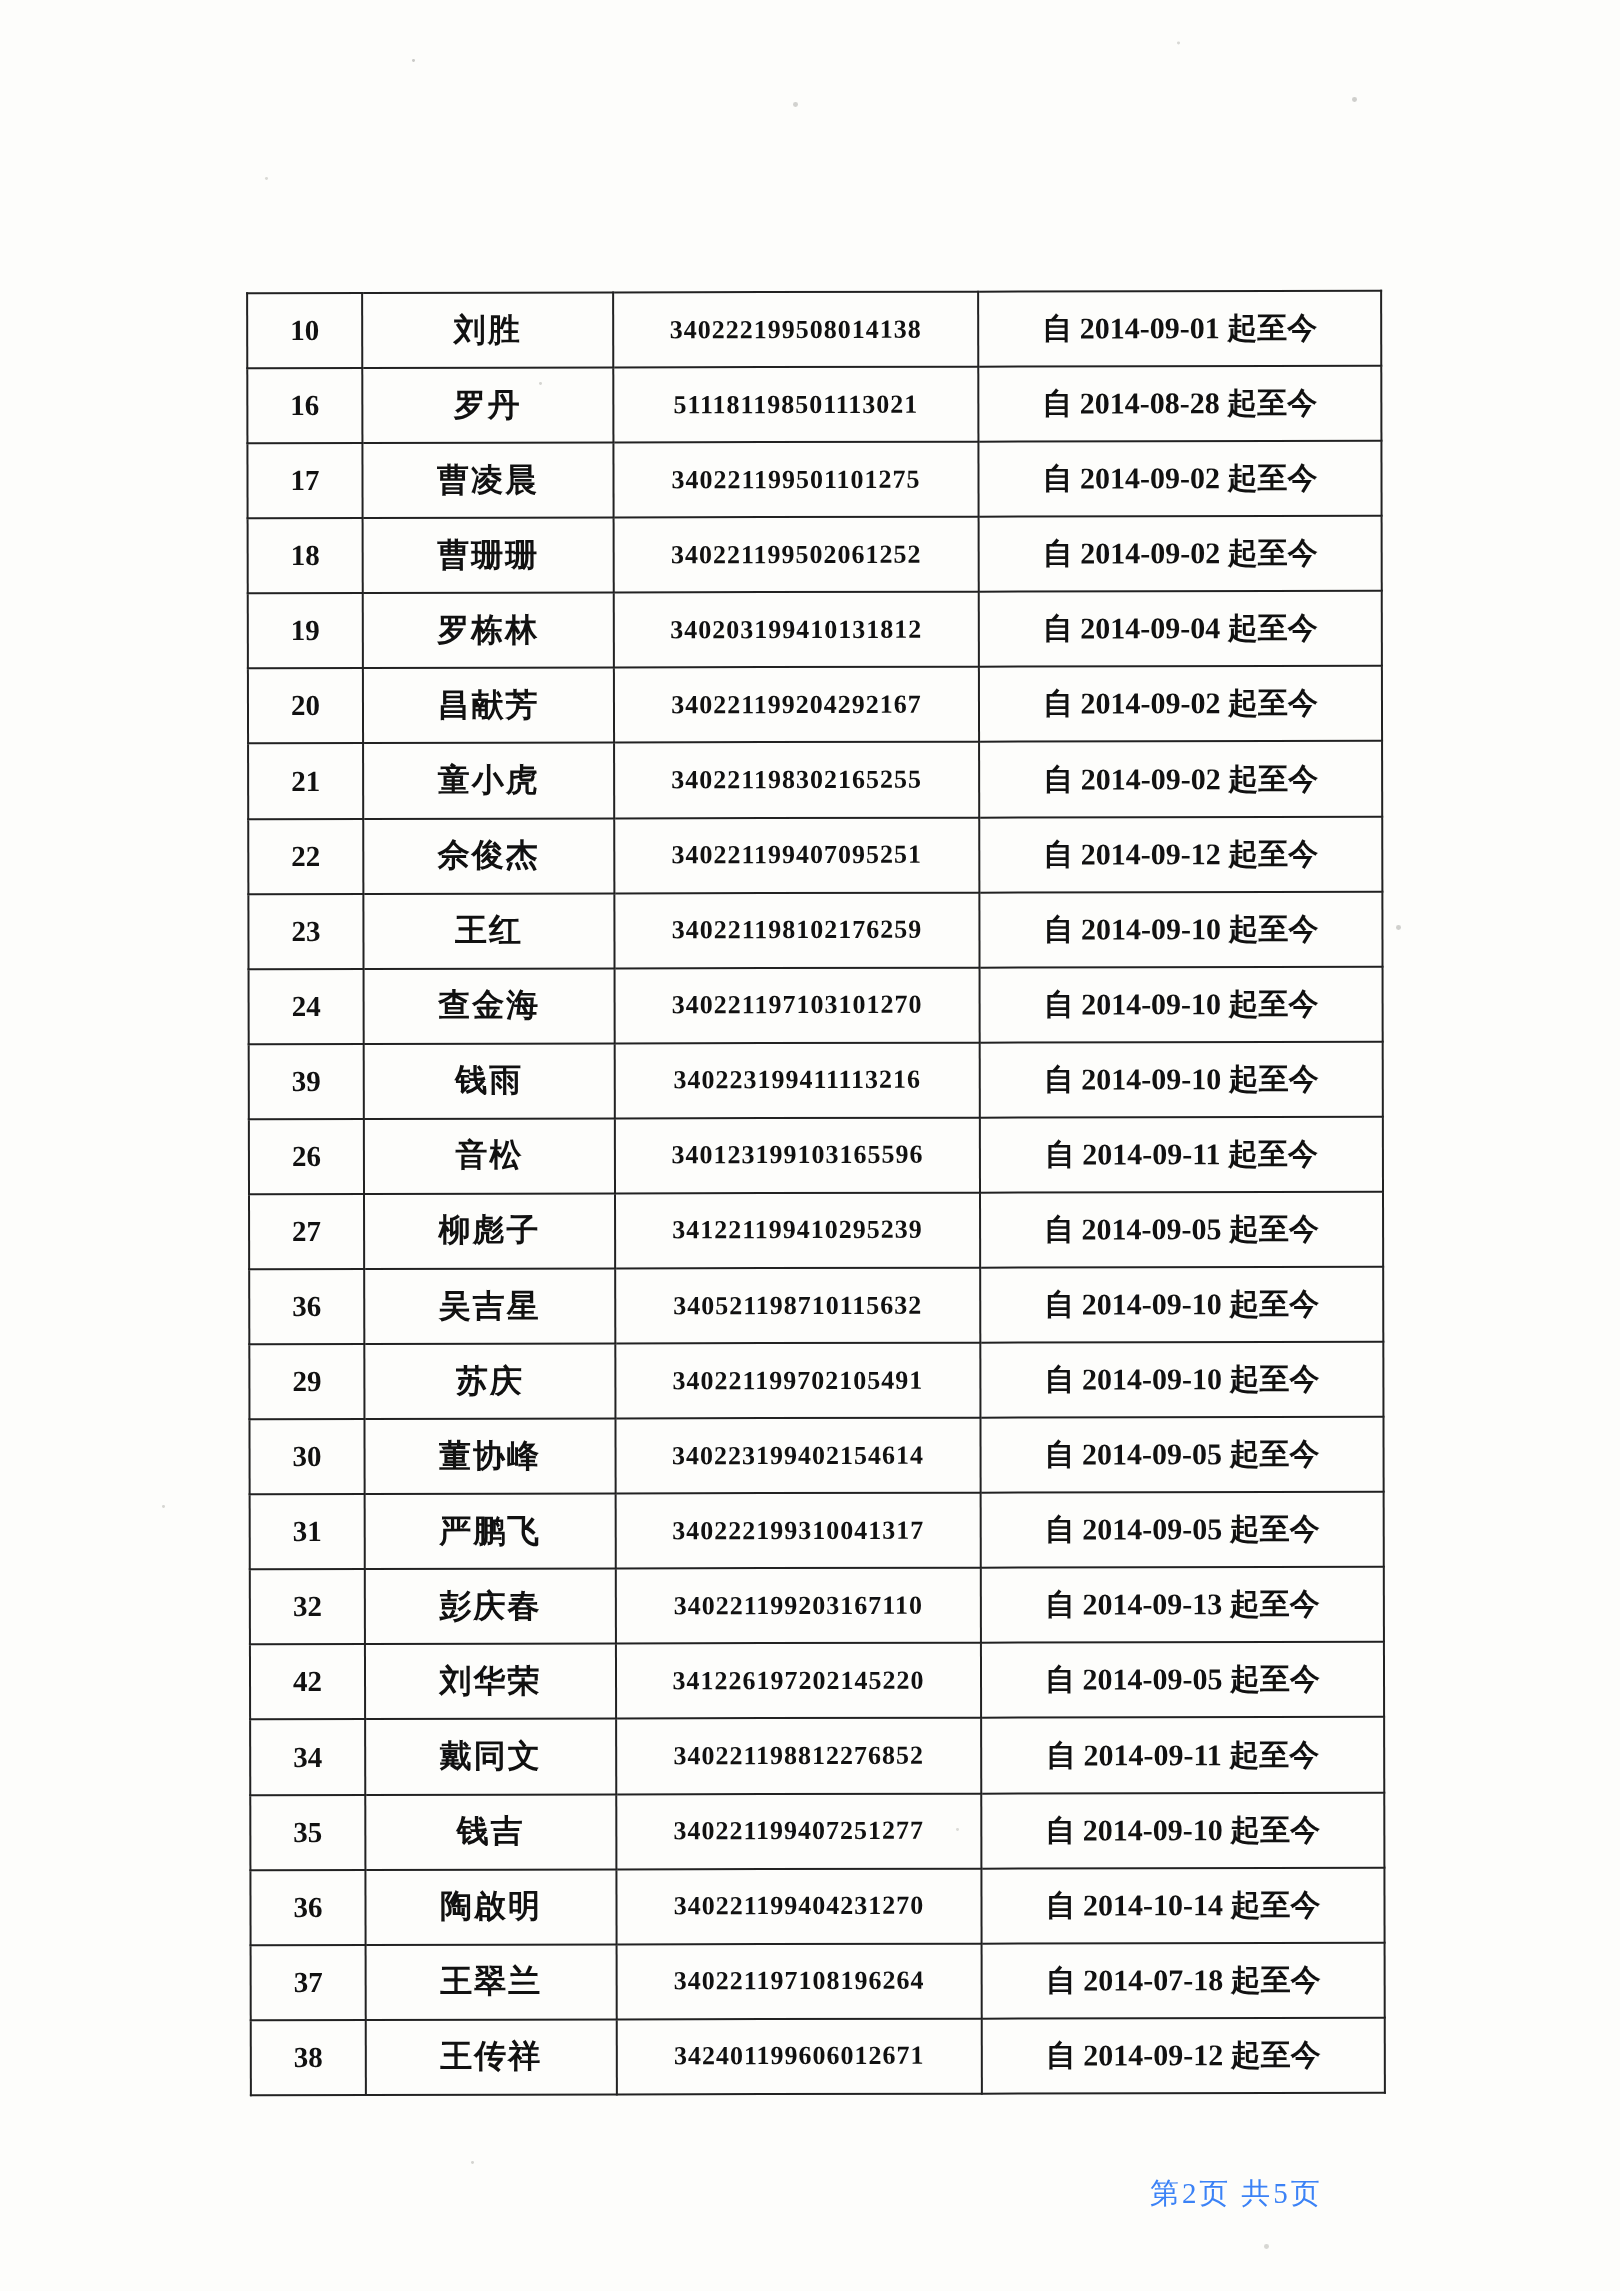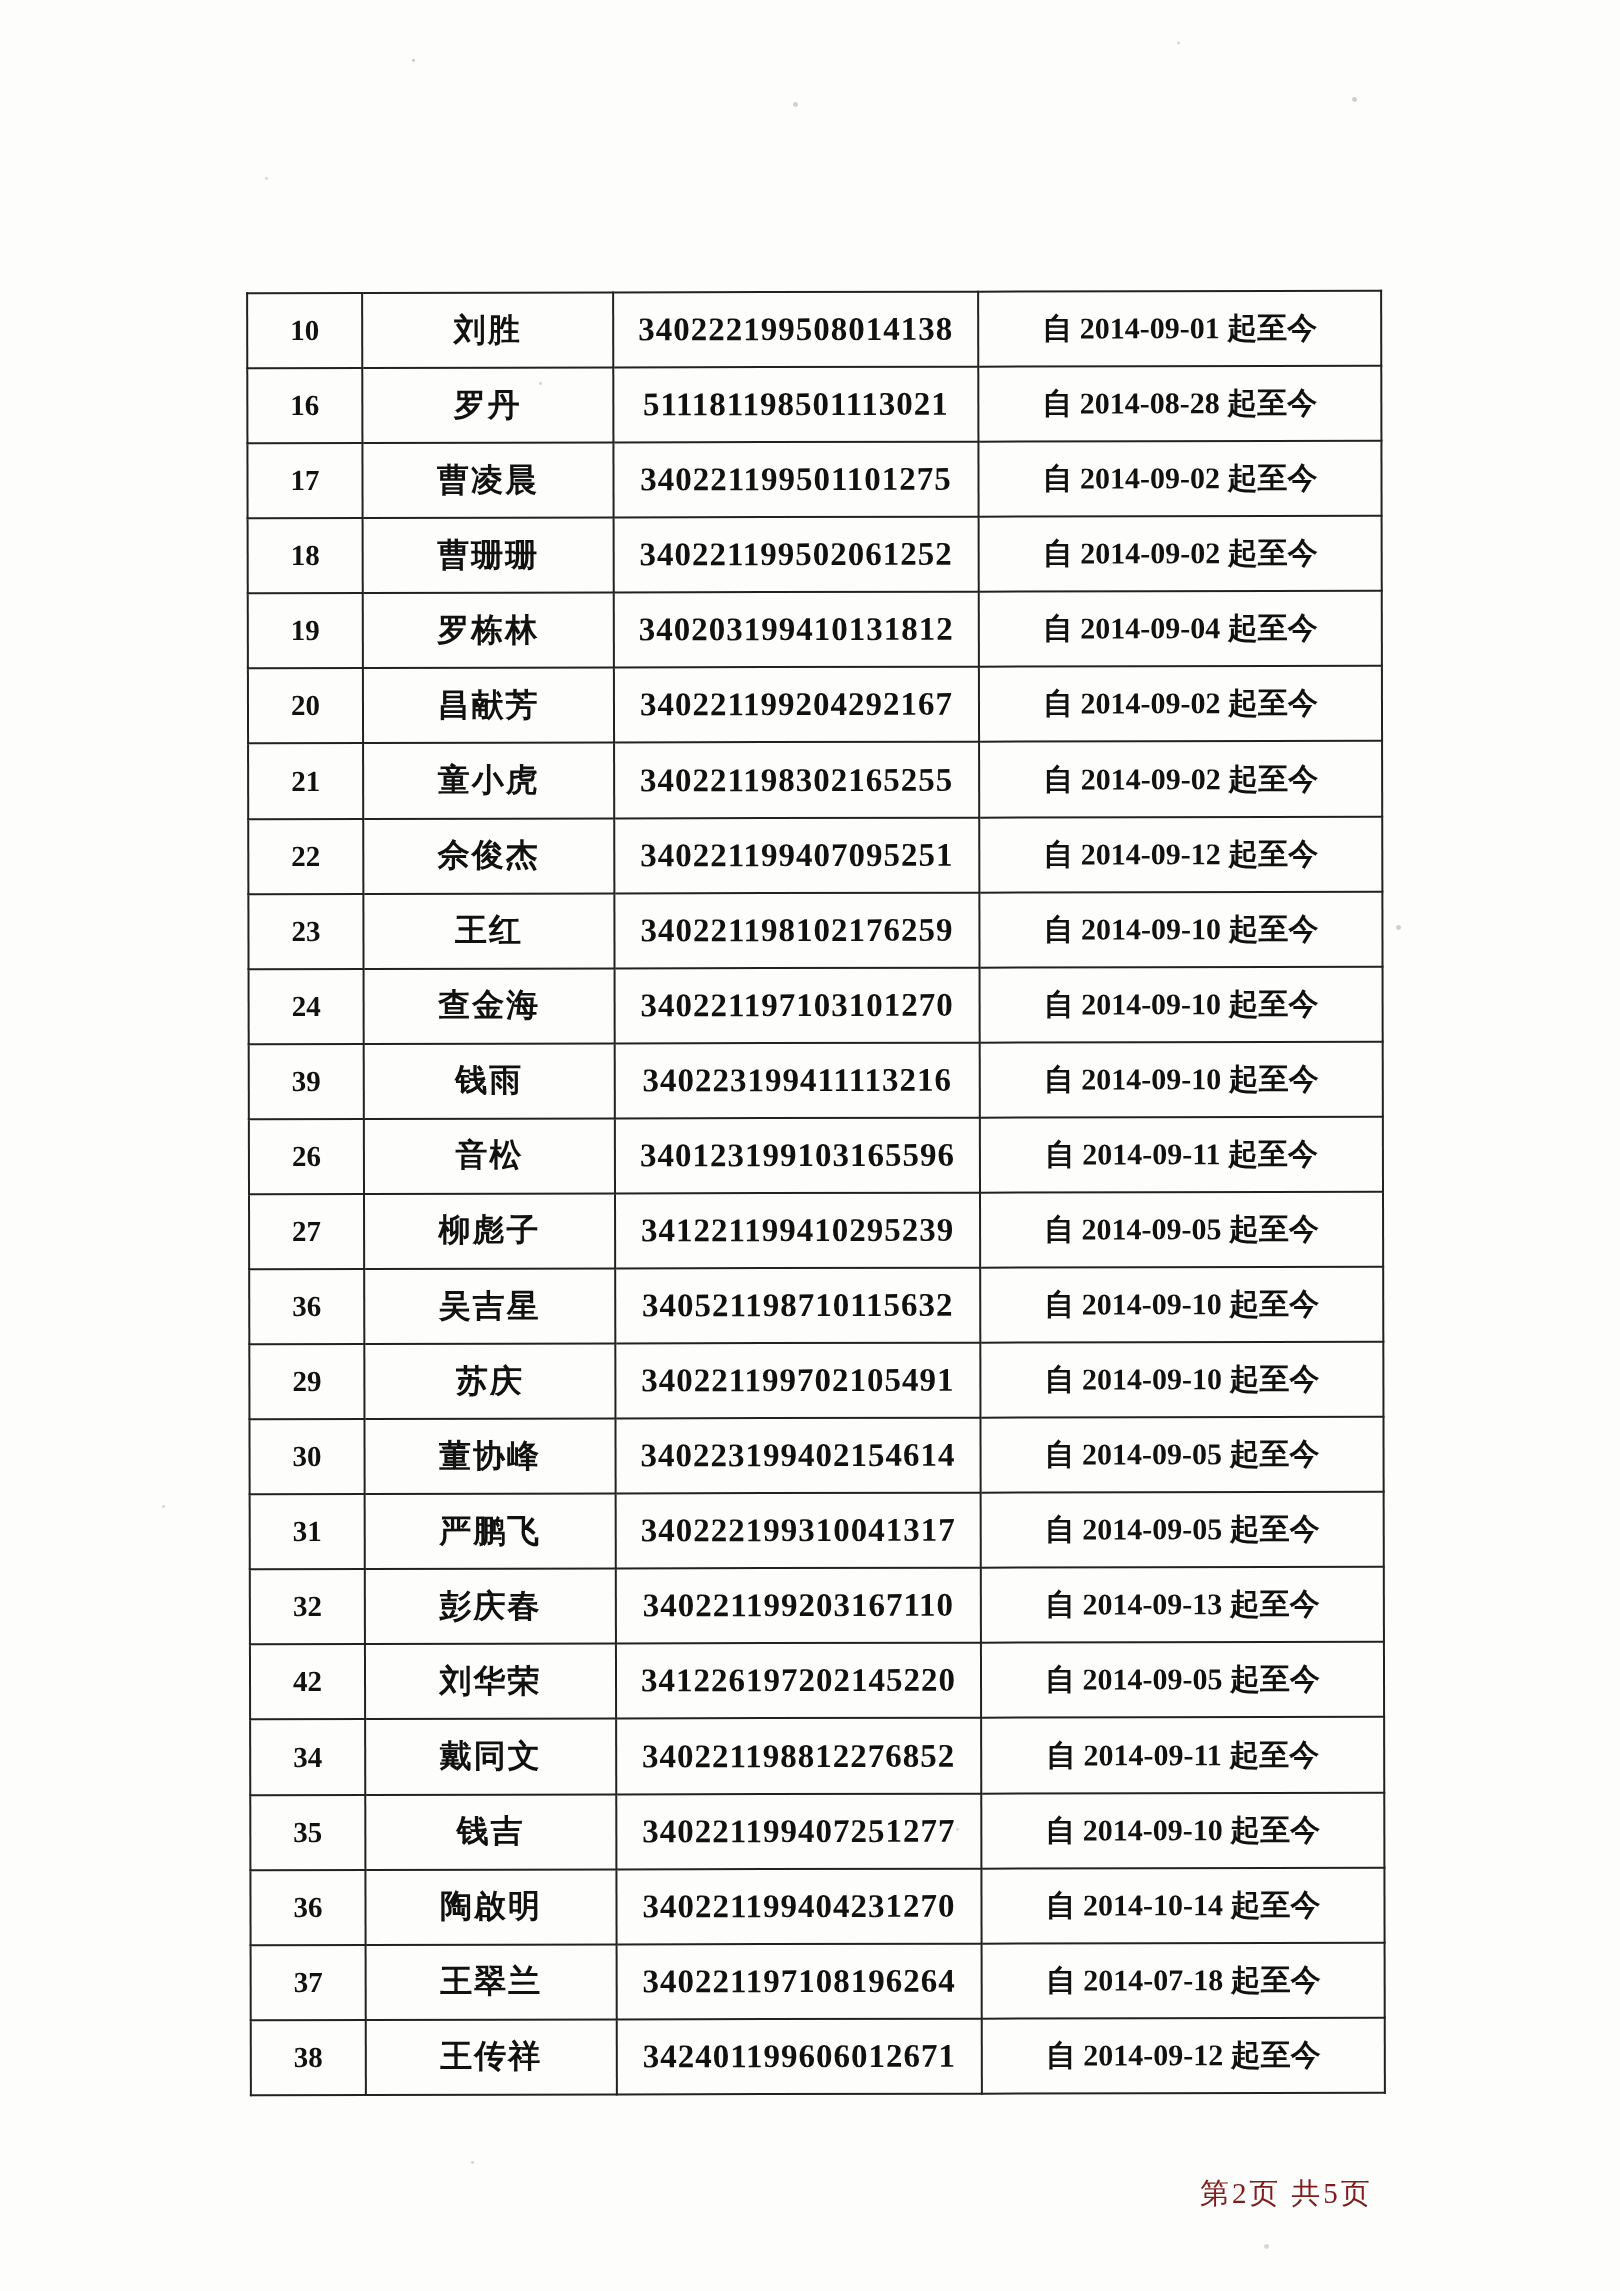--- a/index.html
+++ b/index.html
@@ -47,28 +47,28 @@
   table.roster td {
     border: 2px solid #222;
     text-align: center;
     vertical-align: middle;
     padding: 0;
     overflow: hidden;
     white-space: nowrap;
   }
   td.no     { font-size: 29px; font-weight: 700; }
   td.name   { font-size: 32px; font-weight: 700; letter-spacing: 2px; }
-  td.id     { font-size: 33px; font-weight: 700; letter-spacing: 1px; }
+  td.id     { font-size: 26px; font-weight: 700; letter-spacing: 1px; }
   td.period { font-size: 30px; font-weight: 600; }
   .page-footer {
     position: absolute;
-    left: 1200px; top: 2174px;
+    left: 1150px; top: 2174px;
     font-size: 29px;
     letter-spacing: 2.9px;
-    color: #7f1d1d;
+    color: #3b82f6;
   }
 </style>
 </head>
 <body>
 
 <div class="scan-page">
   <div class="speckles"></div>
 
   <div class="table-wrap">
     <table class="roster">

